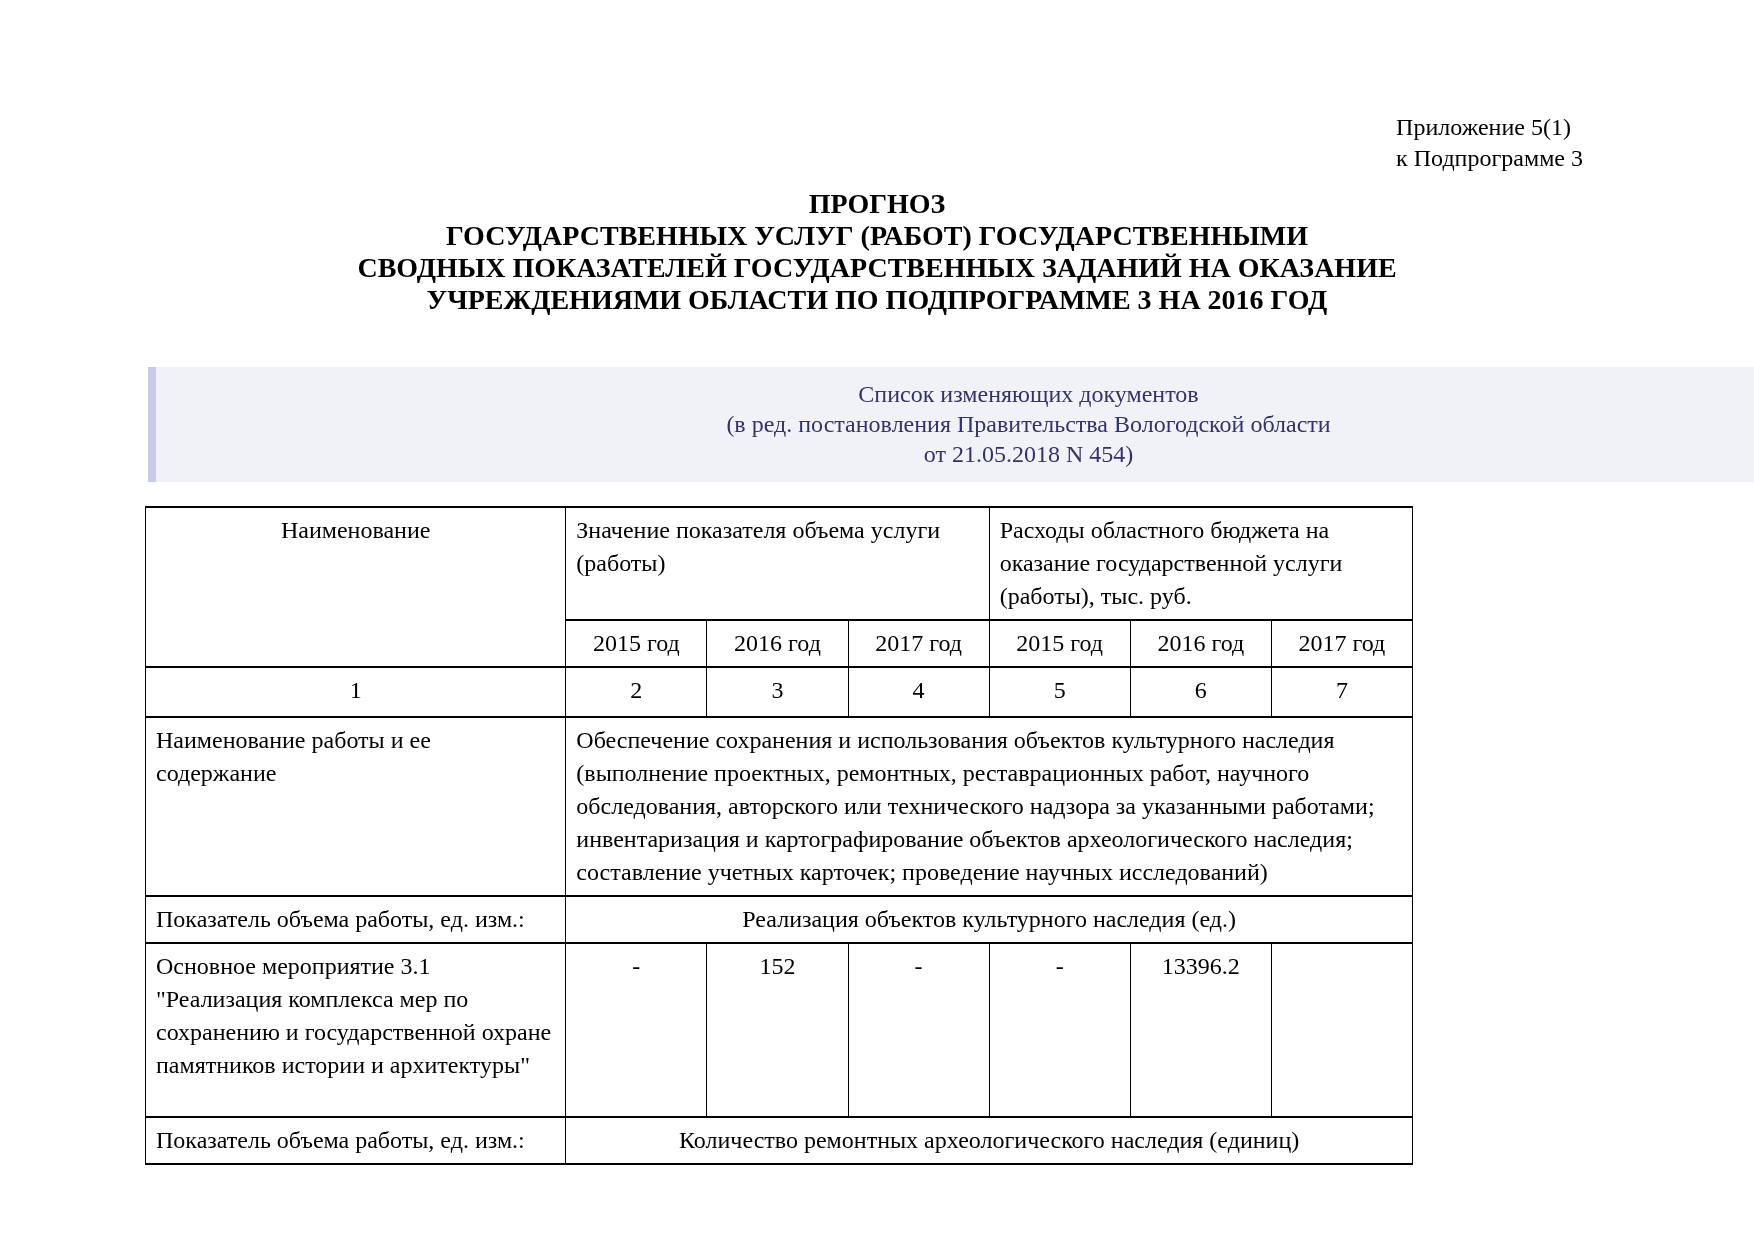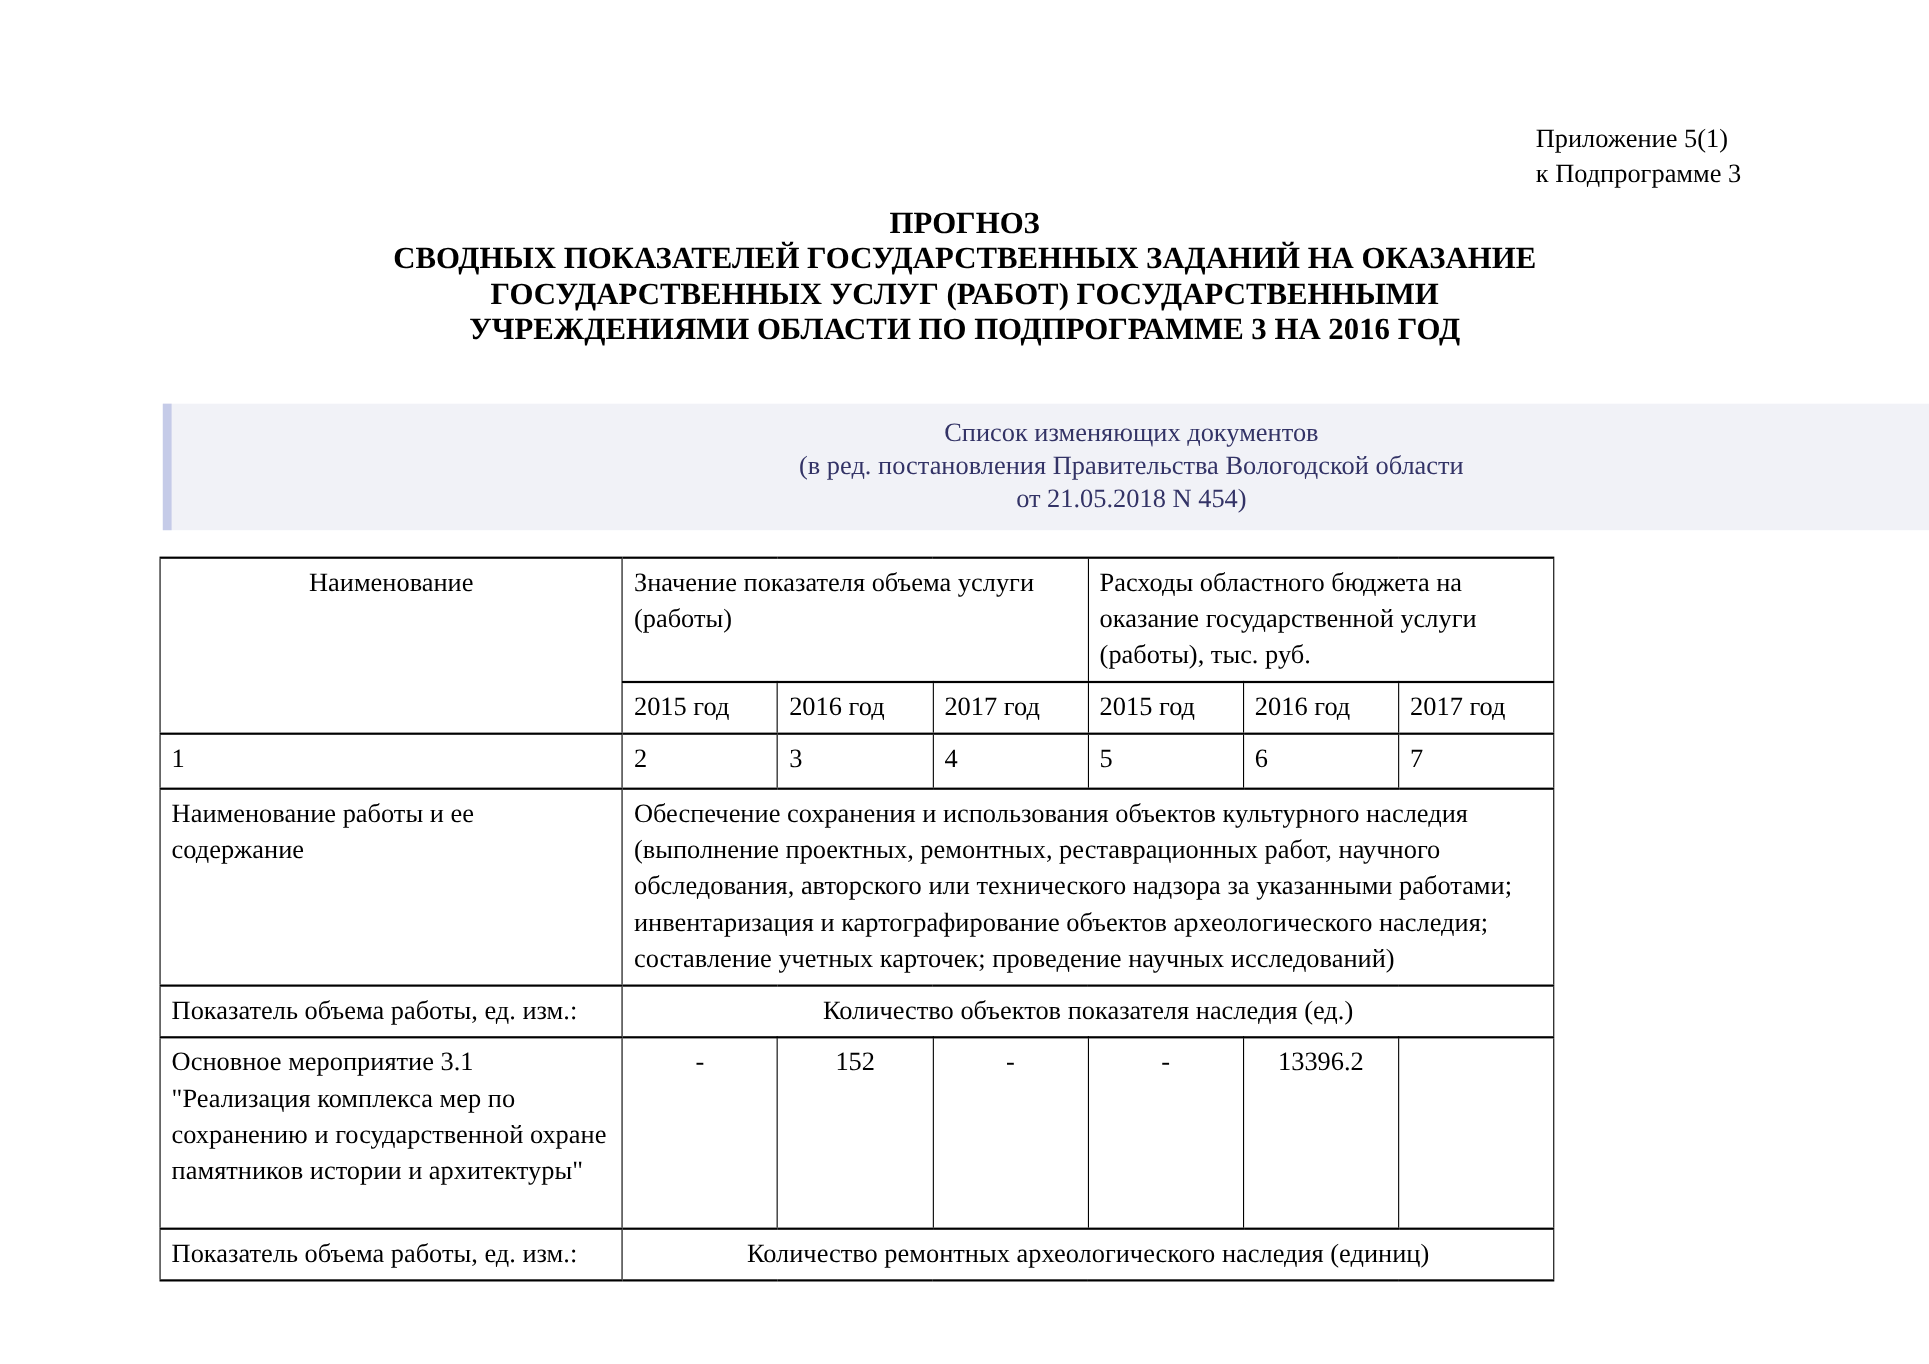--- a/index.html
+++ b/index.html
@@ -57,39 +57,39 @@
   tr.r-head    { height:109px; }
   tr.r-years   { height:45px; }
   tr.r-numbers { height:50px; }
   tr.r-body1   { height:176px; }
   tr.r-meas    { height:41px; }
   tr.r-main31  { height:174px; }
 
   td.th-name   { text-align:center; }
   td.th-group  { text-align:left; }
   td.year-cell, td.num-cell {
-    vertical-align:middle; padding:2px 4px;
+    text-align:center; vertical-align:middle; padding:2px 4px;
   }
   td.label-cell  { text-align:left; }
   td.value-left  { text-align:left; }
   td.value-center{ text-align:center; vertical-align:middle; }
   td.data-cell   { text-align:center; padding-top:8px; }
 </style>
 </head>
 <body>
 
 <div class="annotation">
   <div>Приложение 5(1)</div>
   <div>к Подпрограмме 3</div>
 </div>
 
 <div class="doc-title">
   <div>ПРОГНОЗ</div>
+  <div>ГОСУДАРСТВЕННЫХ УСЛУГ (РАБОТ) ГОСУДАРСТВЕННЫМИ</div>
   <div>СВОДНЫХ ПОКАЗАТЕЛЕЙ ГОСУДАРСТВЕННЫХ ЗАДАНИЙ НА ОКАЗАНИЕ</div>
-  <div>ГОСУДАРСТВЕННЫХ УСЛУГ (РАБОТ) ГОСУДАРСТВЕННЫМИ</div>
   <div>УЧРЕЖДЕНИЯМИ ОБЛАСТИ ПО ПОДПРОГРАММЕ 3 НА 2016 ГОД</div>
 </div>
 
 <div class="info-box">
   <div>Список изменяющих документов</div>
   <div>(в ред. постановления Правительства Вологодской области</div>
   <div>от 21.05.2018 N 454)</div>
 </div>
 
 <div class="table-wrap">
@@ -125,21 +125,21 @@
         <td class="num-cell">5</td>
         <td class="num-cell">6</td>
         <td class="num-cell">7</td>
       </tr>
       <tr class="r-body1">
         <td class="label-cell">Наименование работы и ее содержание</td>
         <td class="value-left" colspan="6">Обеспечение сохранения и использования объектов культурного наследия (выполнение проектных, ремонтных, реставрационных работ, научного обследования, авторского или технического надзора за указанными работами; инвентаризация и картографирование объектов археологического наследия; составление учетных карточек; проведение научных исследований)</td>
       </tr>
       <tr class="r-meas">
         <td class="label-cell">Показатель объема работы, ед. изм.:</td>
-        <td class="value-center" colspan="6">Количество объектов показателя наследия (ед.)</td>
+        <td class="value-center" colspan="6">Реализация объектов культурного наследия (ед.)</td>
       </tr>
       <tr class="r-main31">
         <td class="label-cell">Основное мероприятие 3.1 "Реализация комплекса мер по сохранению и государственной охране памятников истории и архитектуры"</td>
         <td class="data-cell">-</td>
         <td class="data-cell">152</td>
         <td class="data-cell">-</td>
         <td class="data-cell">-</td>
         <td class="data-cell">13396.2</td>
         <td class="data-cell"></td>
       </tr>

